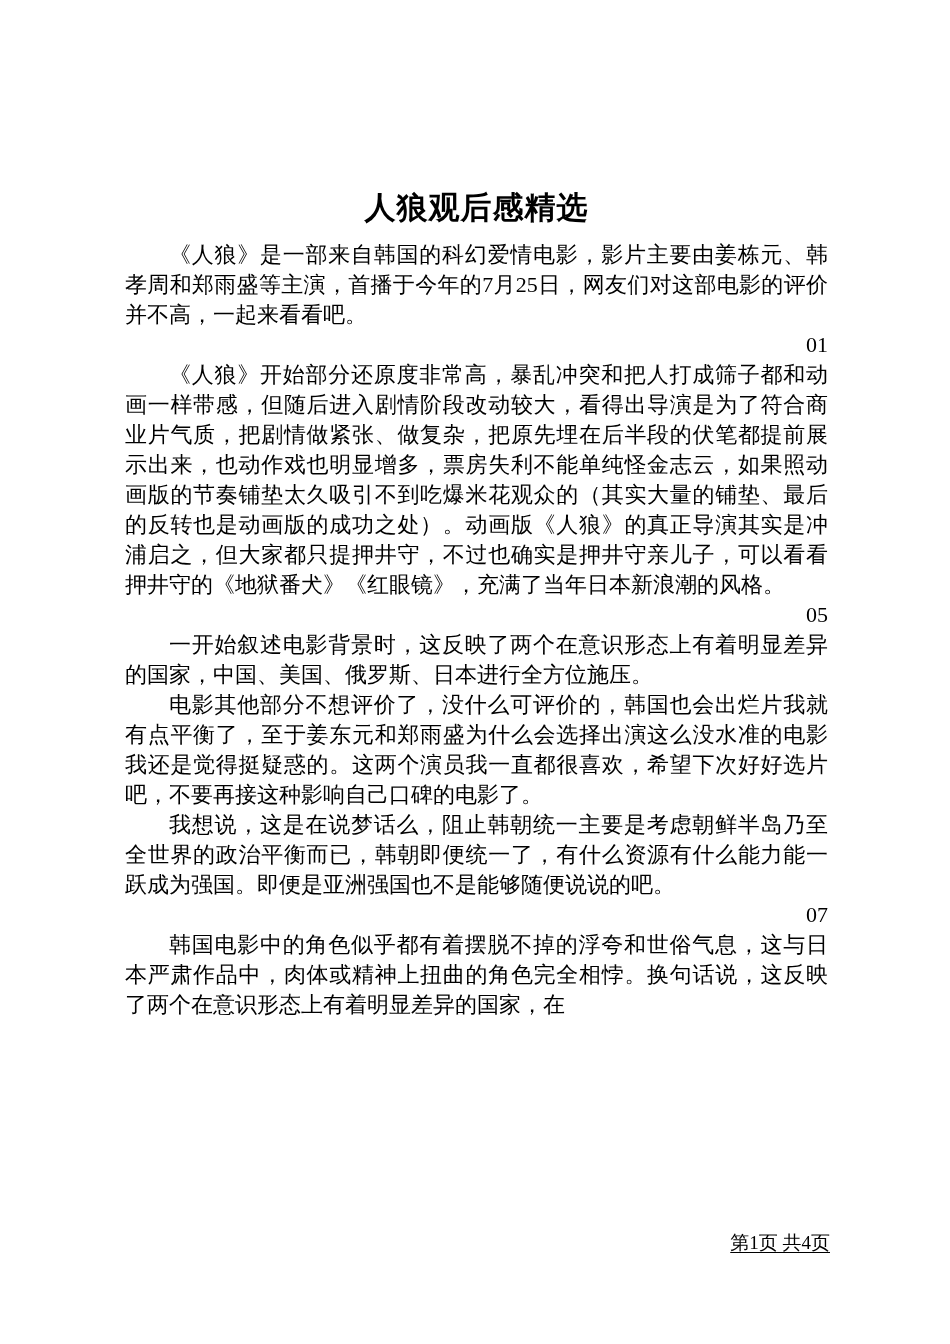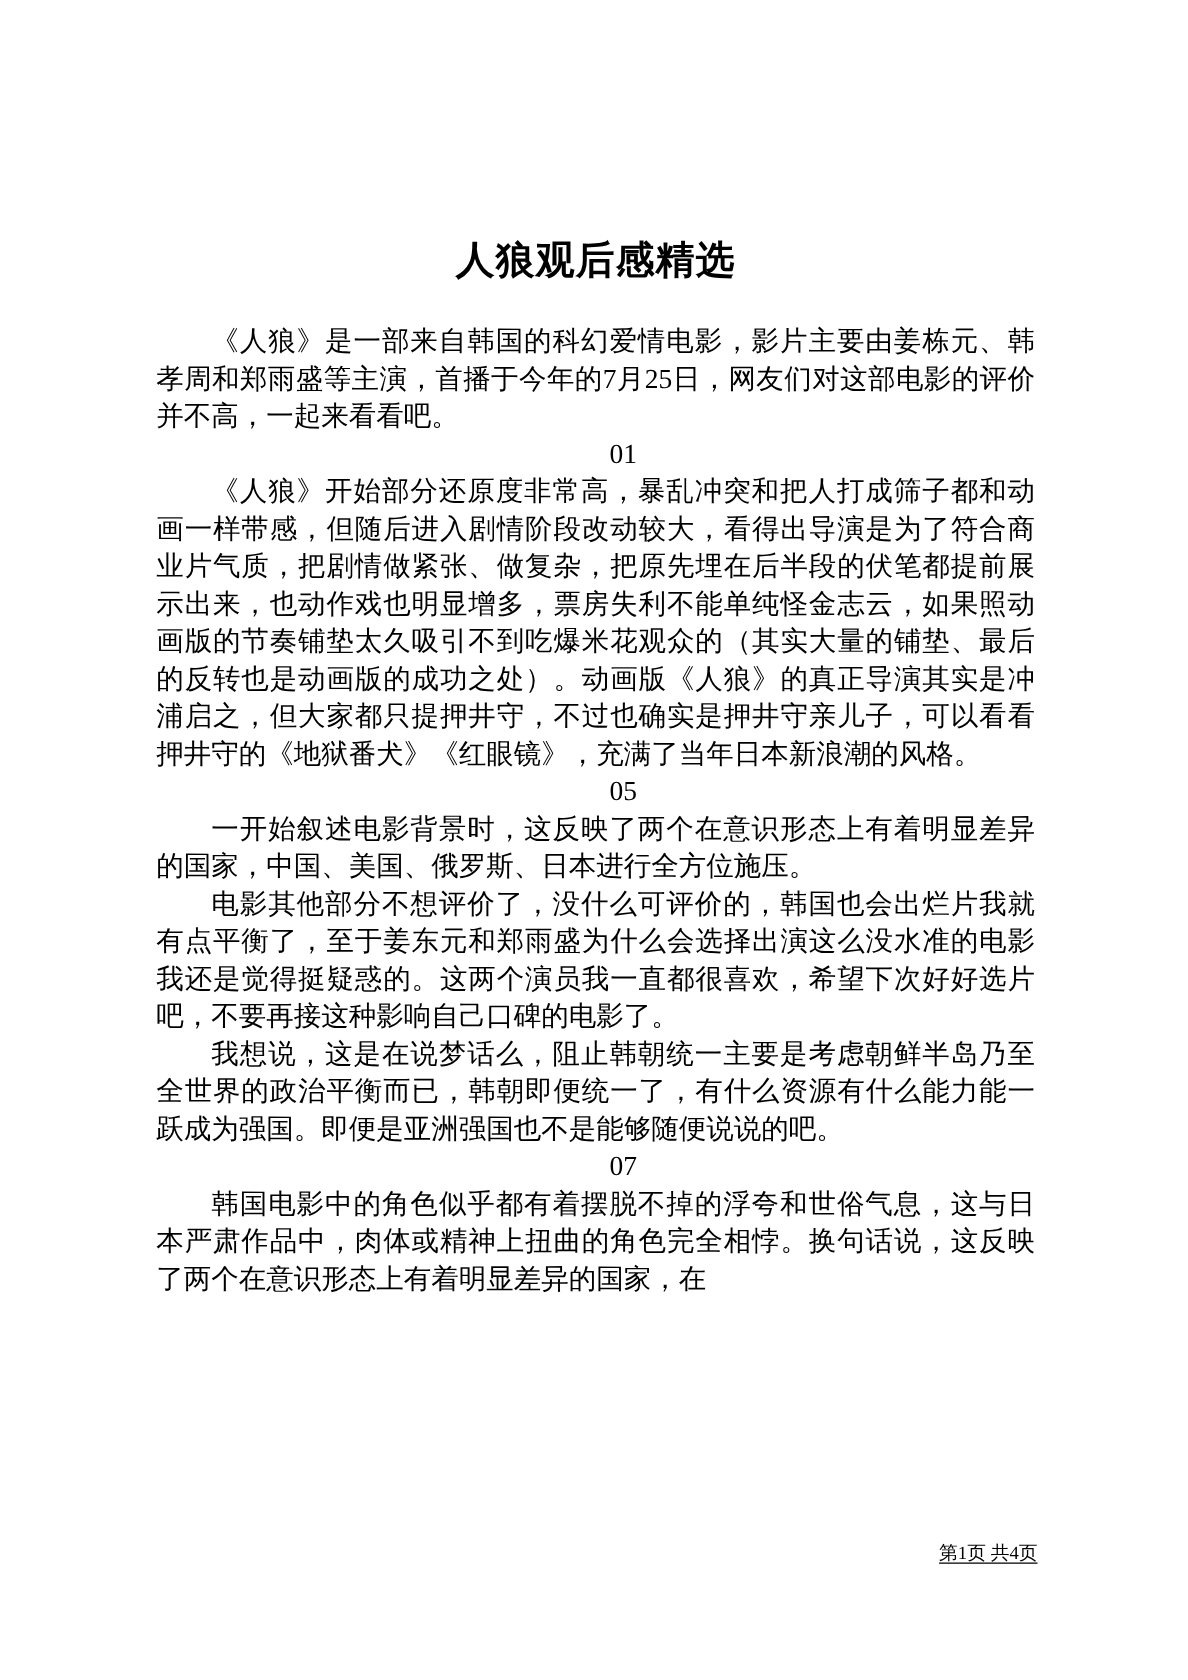--- a/index.html
+++ b/index.html
@@ -14,44 +14,44 @@
     position: relative;
     width: 950px;
     height: 1344px;
     background: #ffffff;
     box-sizing: border-box;
     padding: 188px 122px 0 125px;
     font-family: "Liberation Serif", "DejaVu Serif", serif;
     color: #000000;
   }
   .doc-title {
-    margin: 0 0 30px 0;
+    margin: 0 0 12px 0;
     font-size: 31px;
     font-weight: bold;
     text-align: center;
     line-height: 40px;
     letter-spacing: 1px;
   }
   .doc-body p {
     margin: 0;
     font-size: 22px;
     line-height: 30px;
     text-align: justify;
     text-indent: 2em;
     word-break: break-all;
   }
   .doc-body p.marker {
-    text-align: center;
+    text-align: right;
     text-indent: 2em;
   }
   .page-footer {
     position: absolute;
     right: 120px;
     bottom: 92px;
-    font-size: 15px;
+    font-size: 19px;
     line-height: 18px;
   }
   .page-footer span {
     text-decoration: underline;
     text-underline-offset: 3px;
   }
 </style>
 </head>
 <body>
 

